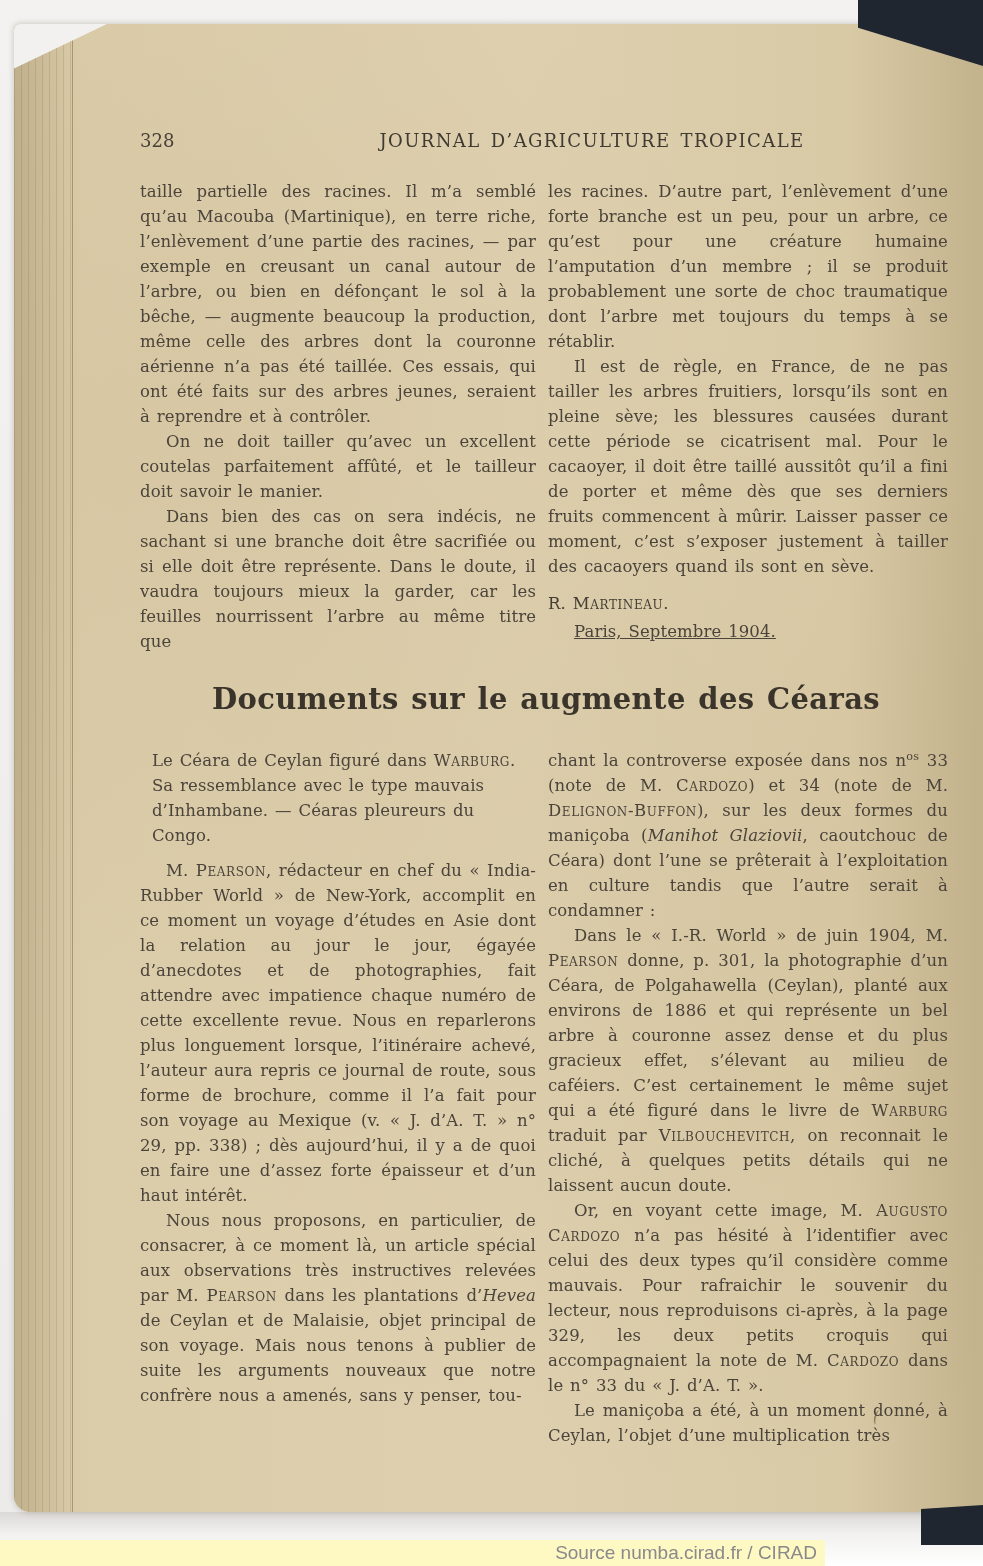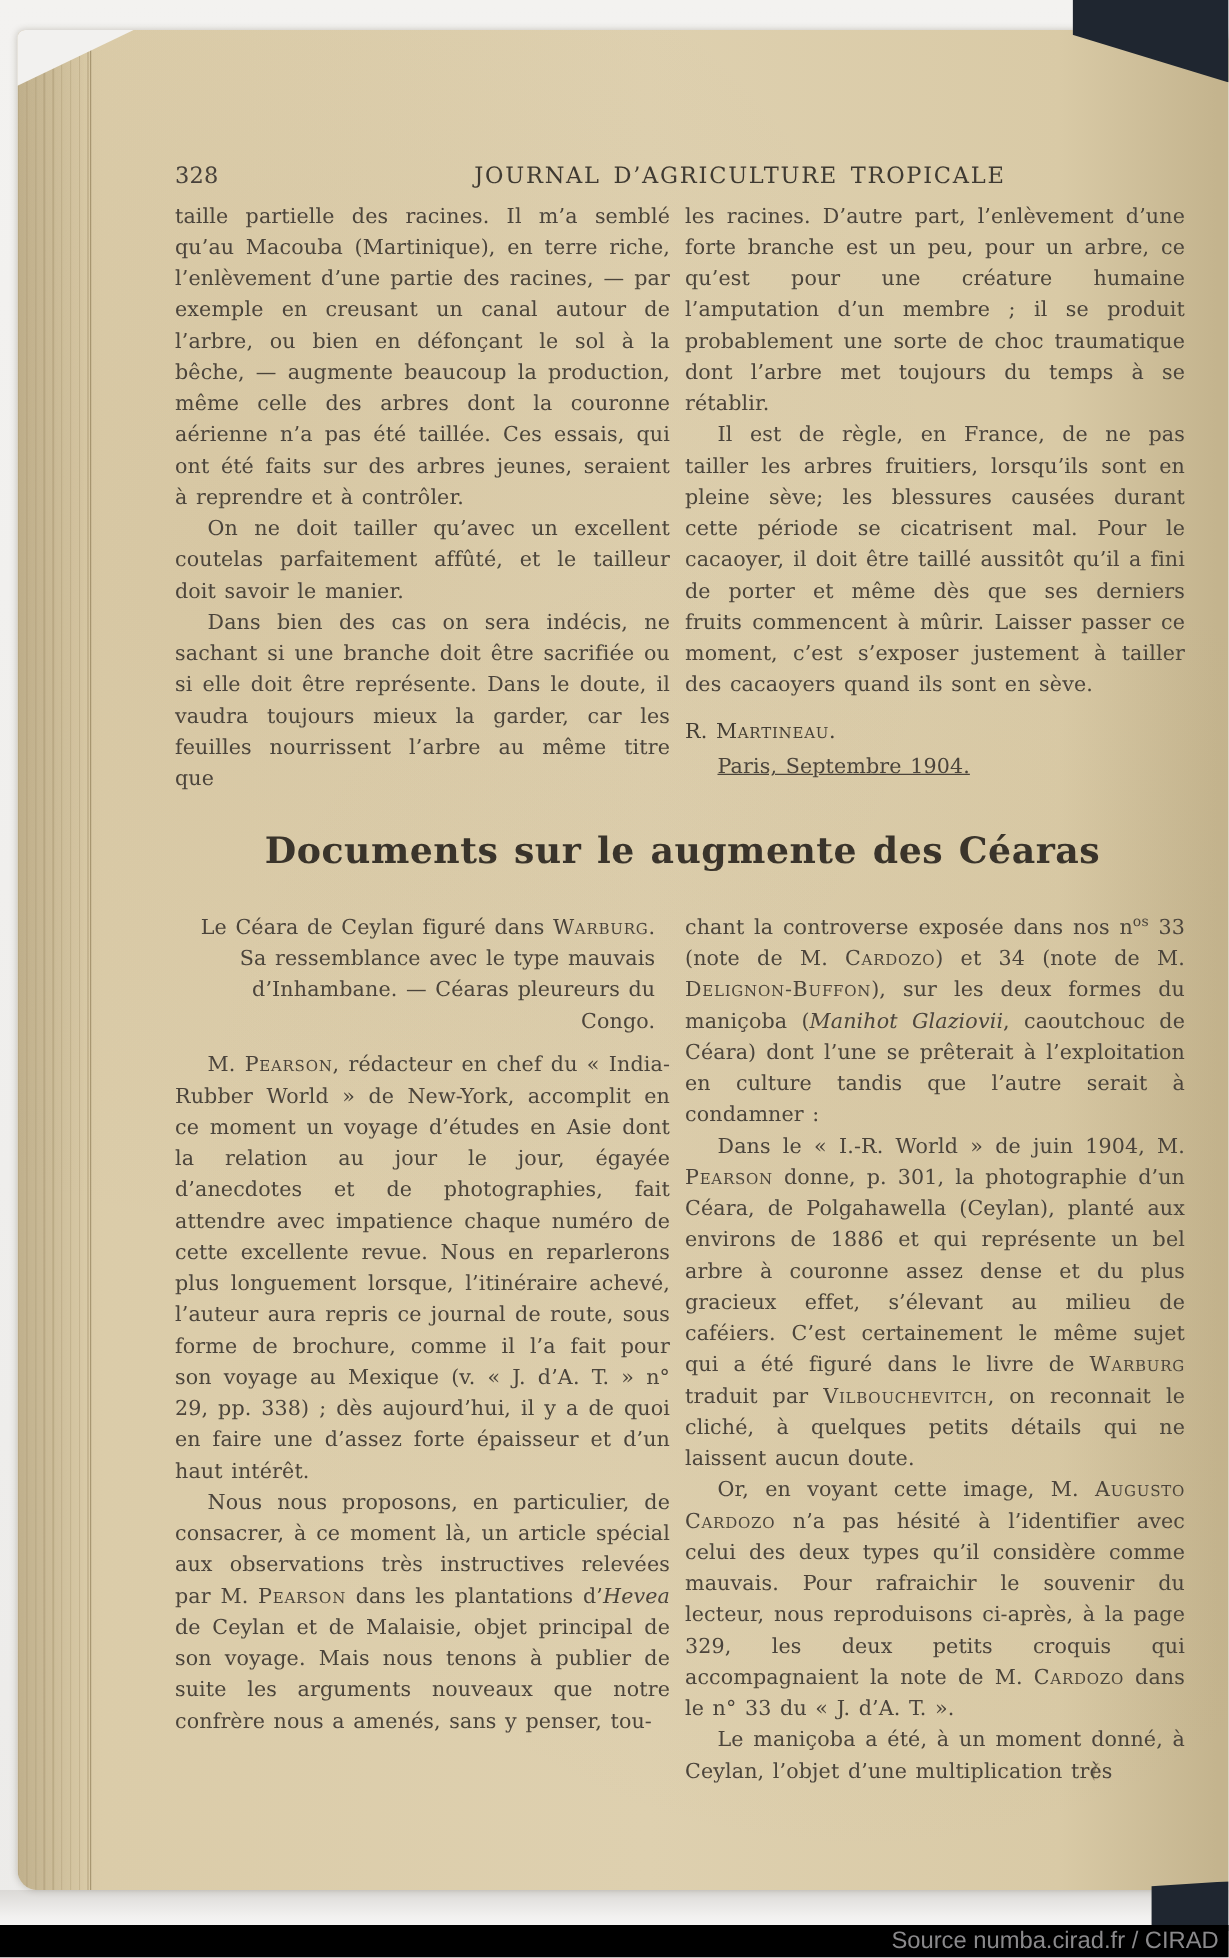--- a/index.html
+++ b/index.html
@@ -31,46 +31,46 @@
     background:
       repeating-linear-gradient(90deg,rgba(120,100,60,.20) 0 1px,rgba(0,0,0,0) 1px 7px),
       linear-gradient(90deg,rgba(110,90,55,.18),rgba(110,90,55,0));
     border-right:1px solid rgba(120,100,60,.22);}
   .crease{position:absolute;left:860px;top:1386px;width:6px;height:15px;z-index:6;
     border-left:2px solid rgba(80,68,45,.5);border-radius:50% 50% 50% 50%;
     transform:rotate(14deg);}
   
   .content{position:absolute;left:126px;top:104px;width:812px;z-index:7;
     color:#4b443b;font-size:16.5px;line-height:25px;letter-spacing:.1px;word-spacing:1.5px;}
-  .pg-header{display:flex;align-items:flex-end;margin-bottom:7px;color:#47413a;}
+  .pg-header{display:flex;align-items:flex-end;margin-bottom:26px;color:#47413a;}
   .pgnum{width:92px;font-size:18px;}
   .jtitle{flex:1;text-align:center;font-size:18px;letter-spacing:1.4px;word-spacing:3px;color:#3f3a32;}
   .issue{width:182px;text-align:right;font-size:18px;letter-spacing:.6px;color:#3f3a32;}
   .cols{display:flex;gap:12px;align-items:flex-start;}
   .col-l{width:396px;}
   .col-r{width:400px;}
   p{margin:0;}
   .para{text-align:justify;text-indent:26px;}
   .noindent{text-indent:0;}
   .sc{font-variant:small-caps;letter-spacing:.6px;}
   .it{font-style:italic;}
   .sup{vertical-align:super;font-size:68%;line-height:0;}
   .signature{text-align:left;padding-right:64px;margin-top:12px;color:#443e35;}
   .dateline{margin-top:3px;text-indent:26px;text-decoration:underline;}
   .article-title{font-size:29px;font-weight:700;text-align:center;color:#3a342b;
     letter-spacing:.4px;word-spacing:2px;margin:27px 0 31px;line-height:36px;}
   .sec-heading{font-size:17.5px;font-weight:700;text-align:center;color:#3b352c;
     letter-spacing:.6px;margin:0 0 17px;line-height:24px;}
-  .abstract{text-align:right;width:94%;margin:0 auto 10px;line-height:25px;}
+  .abstract{text-align:left;width:94%;margin:0 auto 10px;line-height:25px;}
   .byline{margin:0 0 15px;line-height:25px;}
   
   .bottom-strip{position:absolute;left:0;top:1512px;width:983px;height:54px;z-index:1;
     background:linear-gradient(180deg,#dbd9d6 0,#f2f1f0 40%,#ffffff 100%);}
-  .credit-bar{position:absolute;left:0;top:1540px;width:983px;height:26px;z-index:8;
-    background:#000000;display:flex;align-items:center;justify-content:flex-end;}
+  .credit-bar{position:absolute;left:0;top:1540px;width:825px;height:26px;z-index:8;
+    background:#fef9c3;display:flex;align-items:center;justify-content:flex-end;}
   .credit{font-family:"Liberation Sans","DejaVu Sans",sans-serif;font-size:19px;
     color:#8a898b;padding-right:8px;}
 </style>
 </head>
 <body>
 
 <div class="cover cover-tr"></div>
 <div class="cover cover-br"></div>
 <div class="bottom-strip"></div>
 

